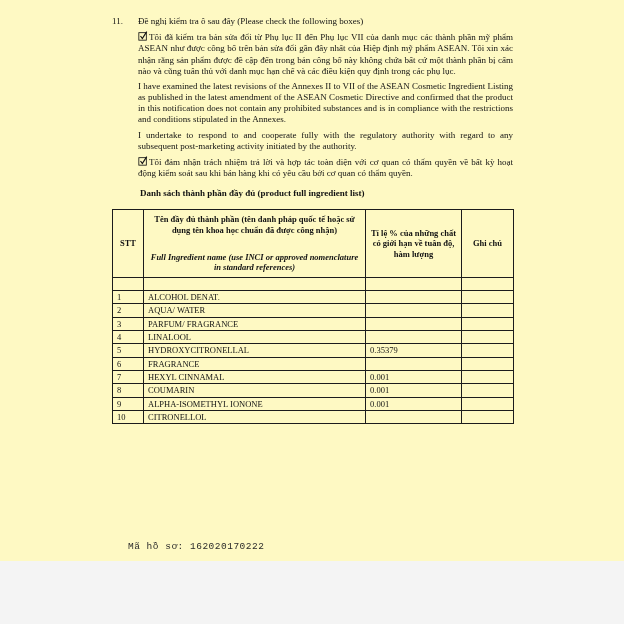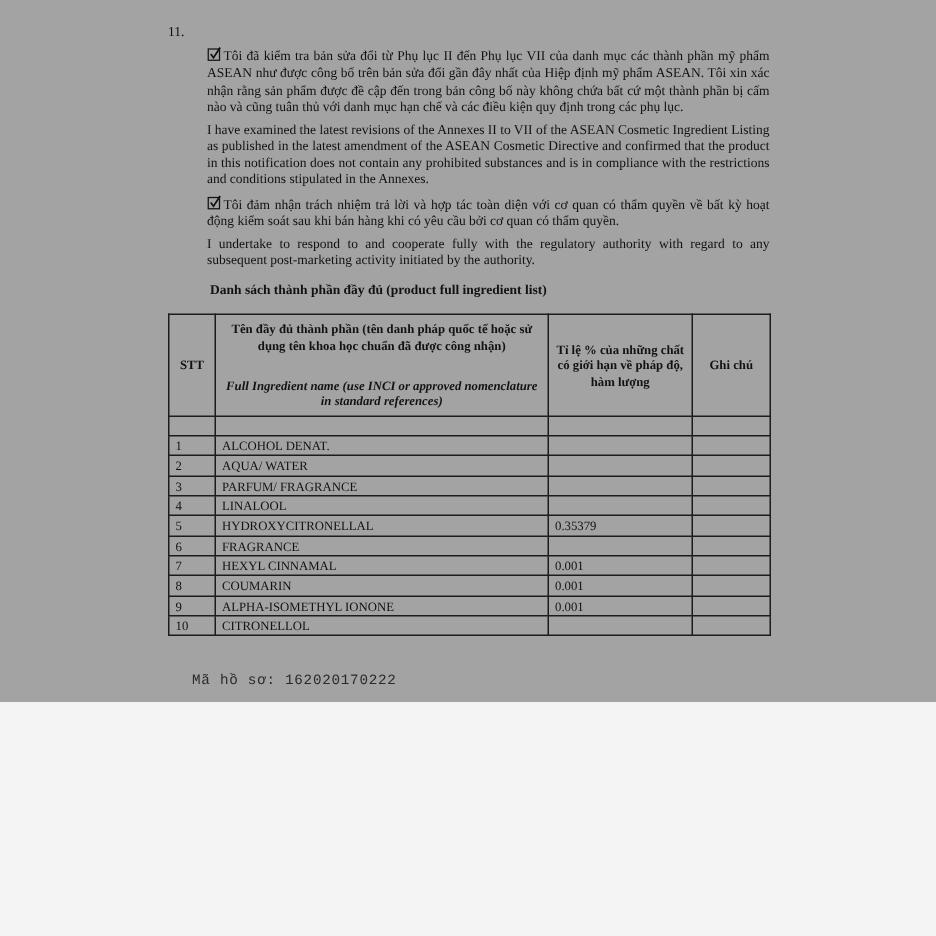--- a/index.html
+++ b/index.html
@@ -4,22 +4,22 @@
 <style>
   * { margin: 0; padding: 0; box-sizing: border-box; }
   html, body { background: #f4f4f4; }
   body {
     width: 624px; height: 624px;
     font-family: "Liberation Serif", serif;
     color: #121212;
   }
   .page {
     position: relative;
-    width: 624px; height: 468px;
-    background: #a3a3a3;
+    width: 624px; height: 561px;
+    background: #fef9c3;
     overflow: hidden;
   }
   .content {
     position: absolute;
     left: 112px; top: 16px;
     width: 401px;
   }
   .section-row {
     display: flex;
     font-size: 9px;
@@ -92,58 +92,59 @@
   }
 </style>
 </head>
 <body>
 
 <div class="page">
   <div class="content">
 
     <div class="section-row">
       <span class="section-num">11.</span>
+      <span>Đề nghị kiểm tra ô sau đây (Please check the following boxes)</span>
     </div>
 
     <div class="para">
       <span class="checkbox"><svg width="10" height="10" viewBox="0 0 12 12">
             <rect x="1" y="2" width="9" height="9" fill="none" stroke="#121212" stroke-width="1"></rect>
             <path d="M3 6 L5.2 9 L10.5 0.8" fill="none" stroke="#121212" stroke-width="1.4"></path>
           </svg></span><span>Tôi đã kiểm tra bản sửa đổi từ Phụ lục II đến Phụ lục VII của danh mục các thành phần mỹ phẩm ASEAN như được công bố trên bản sửa đổi gần đây nhất của Hiệp định mỹ phẩm ASEAN. Tôi xin xác nhận rằng sản phẩm được đề cập đến trong bản công bố này không chứa bất cứ một thành phần bị cấm nào và cũng tuân thủ với danh mục hạn chế và các điều kiện quy định trong các phụ lục.</span>
     </div>
 
     <div class="para">I have examined the latest revisions of the Annexes II to VII of the ASEAN Cosmetic Ingredient Listing as published in the latest amendment of the ASEAN Cosmetic Directive and confirmed that the product in this notification does not contain any prohibited substances and is in compliance with the restrictions and conditions stipulated in the Annexes.</div>
 
+    <div class="para">I undertake to respond to and cooperate fully with the regulatory authority with regard to any subsequent post-marketing activity initiated by the authority.</div>
+
     <div class="para">
       <span class="checkbox"><svg width="10" height="10" viewBox="0 0 12 12">
             <rect x="1" y="2" width="9" height="9" fill="none" stroke="#121212" stroke-width="1"></rect>
             <path d="M3 6 L5.2 9 L10.5 0.8" fill="none" stroke="#121212" stroke-width="1.4"></path>
           </svg></span><span>Tôi đảm nhận trách nhiệm trả lời và hợp tác toàn diện với cơ quan có thẩm quyền về bất kỳ hoạt động kiểm soát sau khi bán hàng khi có yêu cầu bởi cơ quan có thẩm quyền.</span>
     </div>
-
-    <div class="para">I undertake to respond to and cooperate fully with the regulatory authority with regard to any subsequent post-marketing activity initiated by the authority.</div>
 
     <div class="heading">Danh sách thành phần đầy đủ (product full ingredient list)</div>
 
 
     <table class="ingredient-table">
       <colgroup>
         <col class="col-stt">
           <col class="col-name">
           <col class="col-pct">
           <col class="col-note">
       </colgroup>
       <thead>
         <tr>
           <th>STT</th>
           <th>
             <div>Tên đầy đủ thành phần (tên danh pháp quốc tế hoặc sử dụng tên khoa học chuẩn đã được công nhận)</div>
             <div class="hdr-sub">Full Ingredient name (use INCI or approved nomenclature in standard references)</div>
           </th>
-          <th>Tỉ lệ % của những chất có giới hạn về pháp độ, hàm lượng</th>
+          <th>Tỉ lệ % của những chất có giới hạn về tuân độ, hàm lượng</th>
           <th>Ghi chú</th>
         </tr>
       </thead>
       <tbody>
           <tr>
             <td></td>
             <td></td>
             <td></td>
             <td></td>
           </tr>

